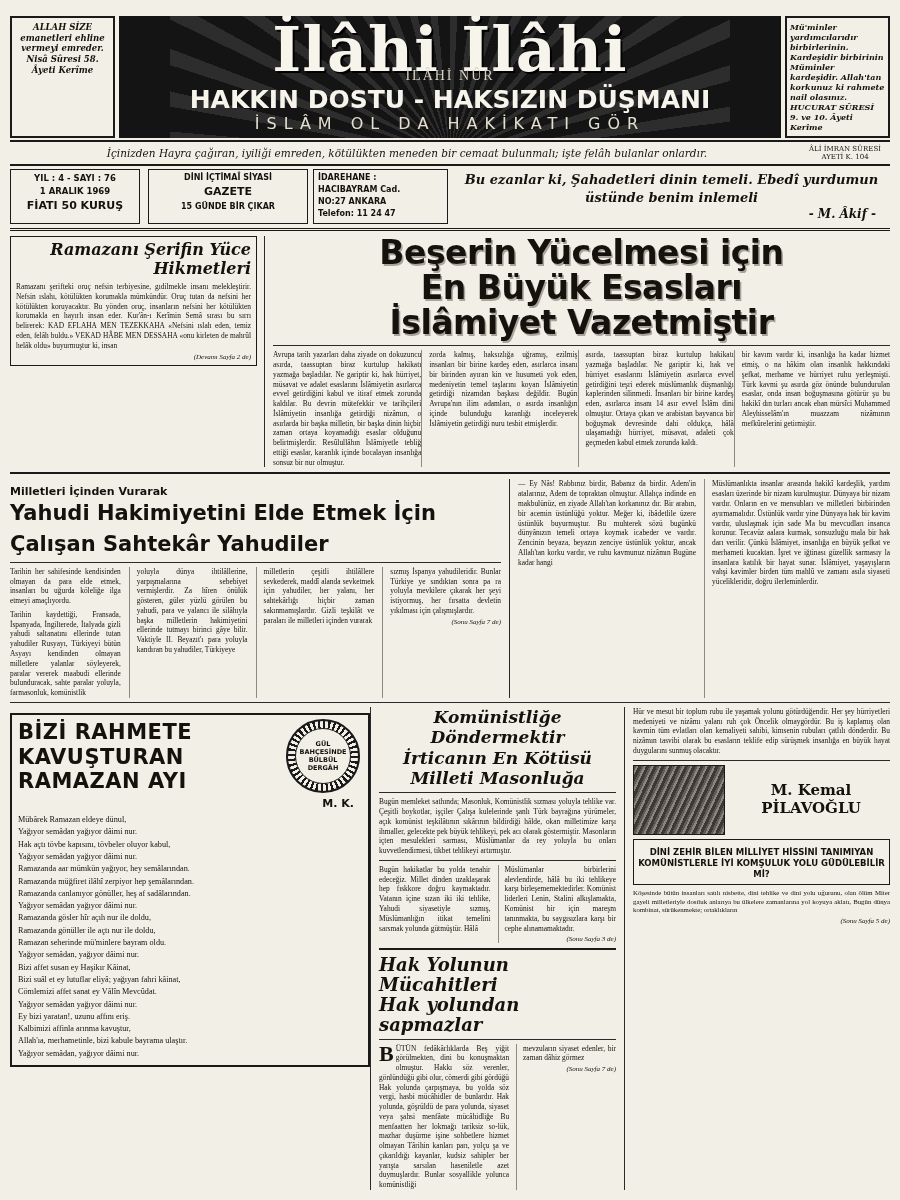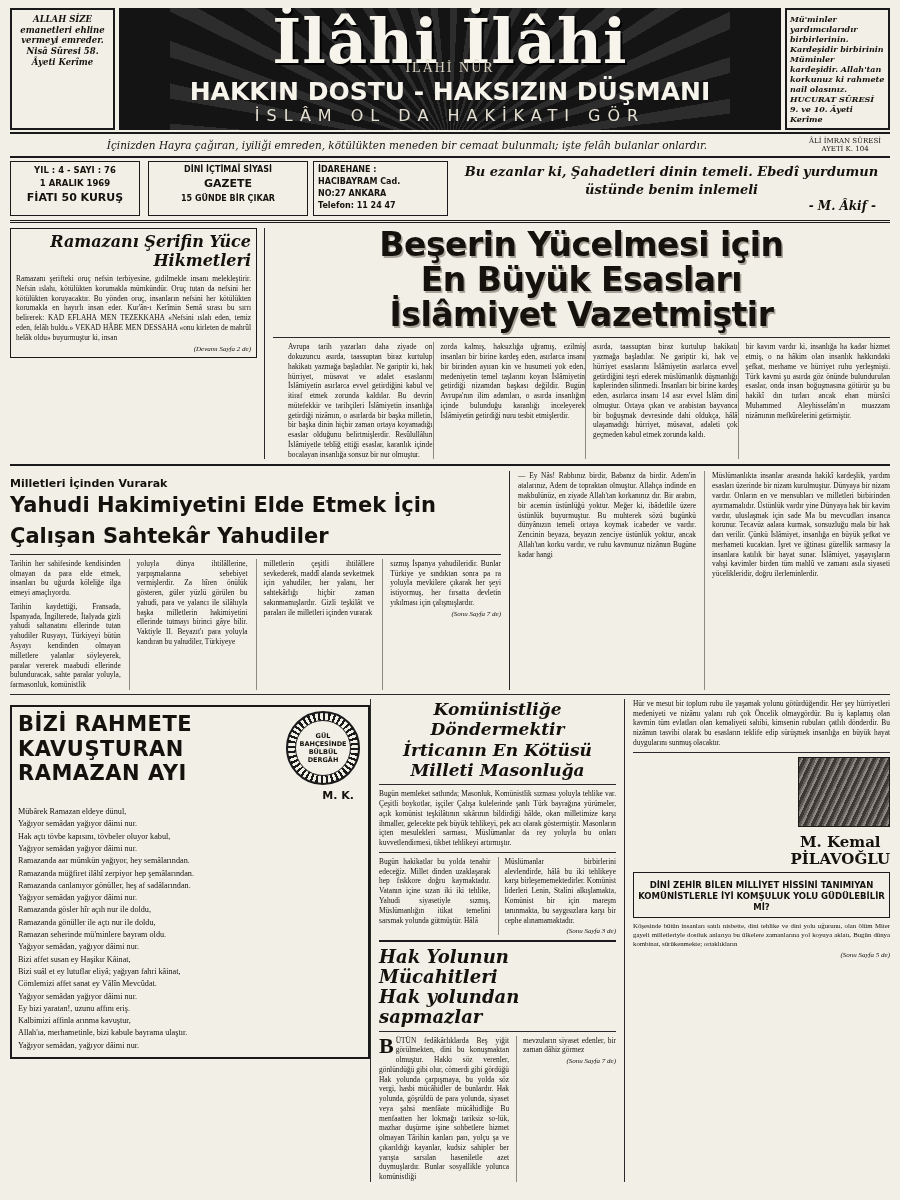--- a/index.html
+++ b/index.html
@@ -8,21 +8,21 @@
     width:900px; height:1200px;
     background:#efece4;
     font-family:"Liberation Serif", serif;
     color:#15120e;
     overflow:hidden;
   }
   .page {
     position:relative;
     width:900px; height:1200px;
     background:#f2efe7;
-    padding:8px 10px;
+    padding:16px 10px;
   }
   
   .masthead {
     position:relative;
     display:flex;
     align-items:stretch;
     border-bottom:2px solid #1a1a1a;
     padding-bottom:2px;
   }
   .mast-left, .mast-right {
@@ -316,21 +316,21 @@
         <div class="body-text">Ramazanı şerifteki oruç nefsin terbiyesine, gıdilmekle insanı melekleştirir. Nefsin ıslahı, kötülükten korumakla mümkündür. Oruç tutan da nefsini her kötülükten koruyacaktır. Bu yönden oruç, insanların nefsini her kötülükten korumakla en hayırlı insan eder. Kur'ân-ı Kerîmin Semâ sırası bu sırrı belirerek: KAD EFLAHA MEN TEZEKKAHA «Nefsini ıslah eden, temiz eden, felâh buldu.» VEKAD HÂBE MEN DESSAHA «onu kirleten de mahrûl helâk oldu» buyurmuştur ki, insan</div>
         <div class="cont-note">(Devamı Sayfa 2 de)</div>
       </div>
     </div>
 
     <div class="col-right">
       <div class="headline">Beşerin Yücelmesi için</div>
       <div class="headline">En Büyük Esasları</div>
       <div class="headline">İslâmiyet Vazetmiştir</div>
       <div class="rule-thin"></div>
-      <div style="display:flex; margin-left:15px;">
+      <div style="display:flex; ">
         <div class="body-text" style="flex:1">Avrupa tarih yazarları daha ziyade on dokuzuncu asırda, taassuptan biraz kurtulup hakikatı yazmağa başladılar. Ne gariptir ki, hak hürriyet, müsavat ve adalet esaslarını İslâmiyetin asırlarca evvel getirdiğini kabul ve itiraf etmek zorunda kaldılar. Bu devrin mütefekkir ve tarihçileri İslâmiyetin insanlığa getirdiği nizâmın, o asırlarda bir başka milletin, bir başka dinin hiçbir zaman ortaya koyamadığı esaslar olduğunu belirtmişlerdir. Resûlullâhın İslâmiyetle tebliğ ettiği esaslar, karanlık içinde bocalayan insanlığa sonsuz bir nur olmuştur.</div>
         <div class="body-text" style="flex:1; border-left:1px solid #8d8a82; padding-left:7px;">zorda kalmış, haksızlığa uğramış, ezilmiş insanları bir birine kardeş eden, asırlarca insanı bir birinden ayıran kin ve husumeti yok eden, medeniyetin temel taşlarını koyan İslâmiyetin getirdiği nizamdan başkası değildir. Bugün Avrupa'nın ilim adamları, o asırda insanlığın içinde bulunduğu karanlığı inceleyerek İslâmiyetin getirdiği nuru tesbit etmişlerdir.</div>
         <div class="body-text" style="flex:1; border-left:1px solid #8d8a82; padding-left:7px;">asırda, taassuptan biraz kurtulup hakikatı yazmağa başladılar. Ne gariptir ki, hak ve hürriyet esaslarını İslâmiyetin asırlarca evvel getirdiğini teşri ederek müslümanlık düşmanlığı kaplerinden silinmedi. İnsanları bir birine kardeş eden, asırlarca insanı 14 asır evvel İslâm dini olmuştur. Ortaya çıkan ve arabistan bayvanca bir boğuşmak devresinde dahi oldukça, hâlâ ulaşamadığı hürriyet, müsavat, adaleti çok geçmeden kabul etmek zorunda kaldı.</div>
         <div class="body-text" style="flex:1; border-left:1px solid #8d8a82; padding-left:7px;">bir kavım vardır ki, insanlığa ha kadar hizmet etmiş, o na hâkim olan insanlık hakkındaki şefkat, merhame ve hürriyet ruhu yerleşmişti. Türk kavmi şu asırda göz önünde bulundurulan esaslar, onda insan boğuşmasına götürür şu bu hakikî dın turları ancak ehan mürsîci Muhammed Aleyhisselâm'ın muazzam nizâmının mefkûrelerini getirmiştir.</div>
       </div>
     </div>
   </div>
 
   <div class="rule-thick"></div>
 
@@ -423,21 +423,21 @@
         <div style="flex:1; border-left:1px solid #8d8a82; padding-left:6px;">
           <div class="body-text">mevzuların siyaset edenler, bir zaman dâhiz görmez</div>
           <div class="cont-note">(Sonu Sayfa 7 de)</div>
         </div>
       </div>
     </div>
 
     <div style="flex:1; padding-left:8px;">
       <div class="body-text">Hür ve mesut bir toplum rubu ile yaşamak yolunu götürdüğendir. Her şey hürriyetleri medeniyeti ve nizâmı yalanı ruh çok Öncelik olmaygördür. Bu iş kaplamış olan kavmin tüm evlatları olan kemaliyeti sahibi, kimsenin rubuları çatlılı dönderdir. Bu nizâmın tasvibi olarak bu esasların teklife edip sürüşmek insanlığa en büyük hayat duygularını sunmuş olacaktır.</div>
       <div class="rule-thin"></div>
-      <div style="display:flex; gap:7px; align-items:flex-end;flex-direction:column;">
+      <div style="display:flex; gap:7px; align-items:center;">
         <div style="width:92px;">
           <div class="photo"></div>
         </div>
         <div style="flex:1; text-align:center;">
           <div class="ad-name">M. Kemal</div>
           <div class="ad-name">PİLAVOĞLU</div>
         </div>
       </div>
       <div class="ad-box" style="margin-top:4px;">
         <div class="ad-q">DİNİ ZEHİR BİLEN MİLLİYET HİSSİNİ TANIMIYAN KOMÜNİSTLERLE İYİ KOMŞULUK YOLU GÜDÜLEBİLİR Mİ?</div>

